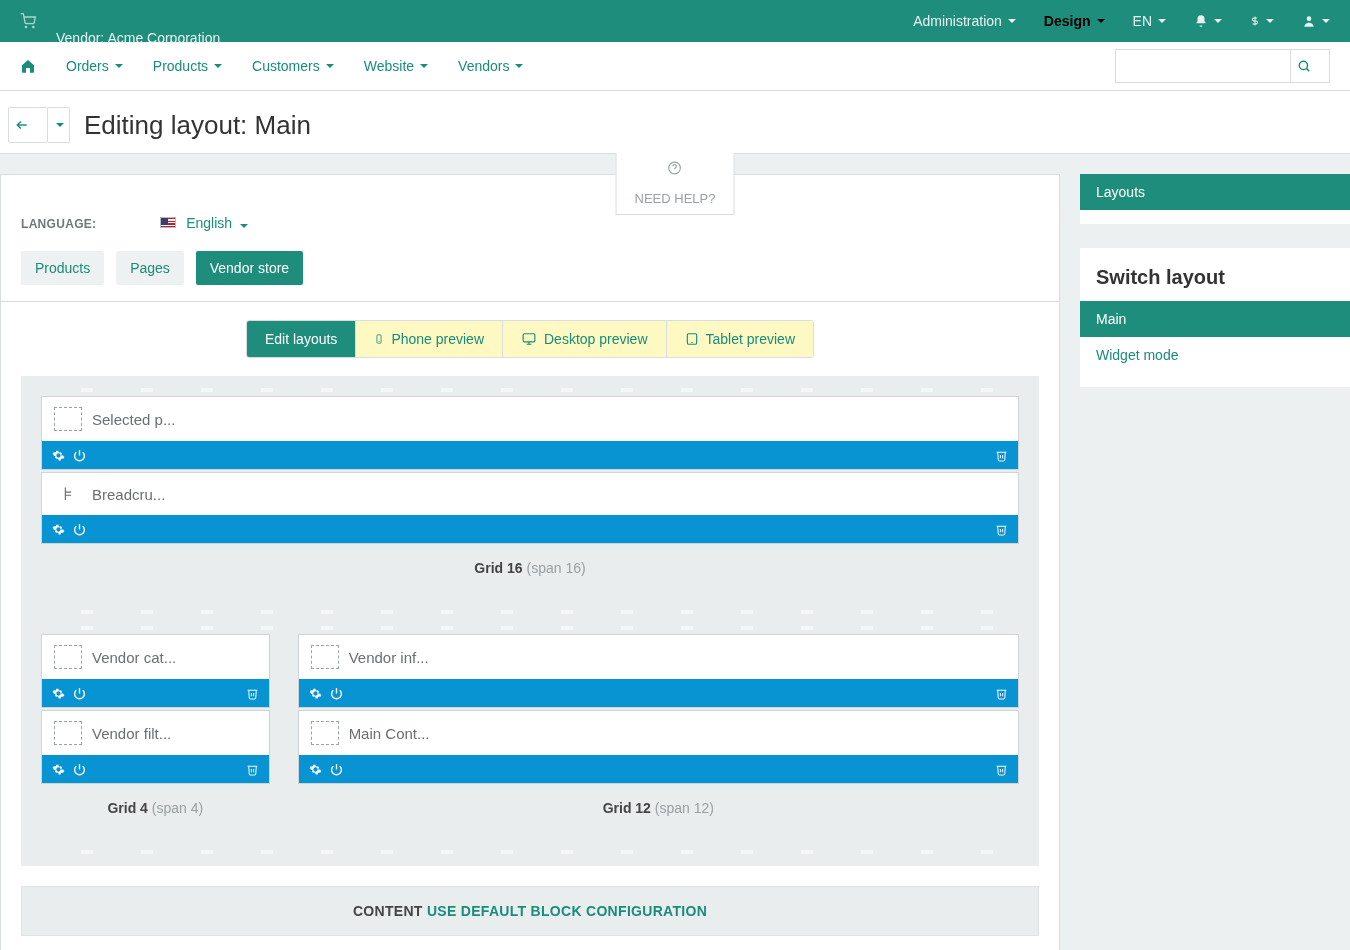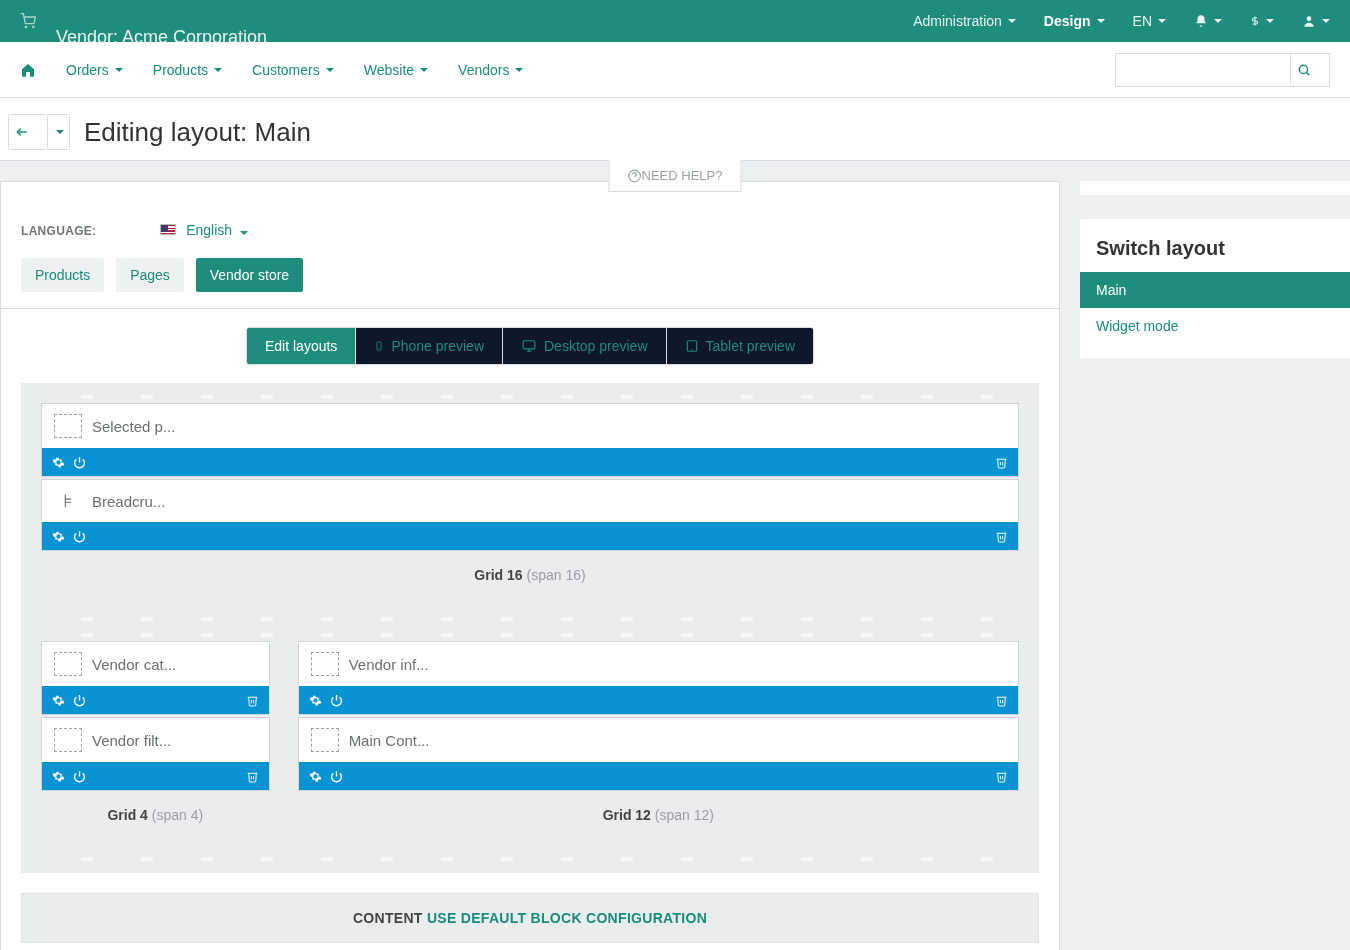--- a/index.html
+++ b/index.html
@@ -12,42 +12,42 @@
     --bg:#ecf0f1;
     --border:#d9dde0;
   }
   *{box-sizing:border-box;}
   body{margin:0;font-family:-apple-system,Helvetica,Arial,sans-serif;font-size:14px;color:var(--text);background:#fff;}
   
   
   .topbar{background:var(--teal);color:#e8f3f1;height:42px;display:flex;align-items:center;padding:0 20px;}
   .topbar-left{display:flex;align-items:center;gap:20px;}
   .cart-icon{opacity:.7;}
-  .vendor-label{font-size:18px;margin-top:33px;}
+  .vendor-label{font-size:14px;margin-top:33px;}
   .topbar-right{margin-left:auto;display:flex;align-items:center;gap:28px;}
   .topmenu{display:flex;align-items:center;gap:4px;cursor:pointer;}
   .caret{width:0;height:0;border-left:4px solid transparent;border-right:4px solid transparent;border-top:4px solid currentColor;display:inline-block;margin-left:2px;}
-  .active-top{font-weight:600;color:#ffffff;}
-  
-  
-  .mainnav{height:56px;border-bottom:1px solid var(--border);display:flex;align-items:center;padding:0 20px;background:#fff;}
+  .active-top{font-weight:600;color:#000000;}
+  
+  
+  .mainnav{height:49px;border-bottom:1px solid var(--border);display:flex;align-items:center;padding:0 20px;background:#fff;}
   .mainnav a{color:var(--link);text-decoration:none;margin-right:30px;display:flex;align-items:center;gap:4px;}
   .mainnav .search{margin-left:auto;display:flex;}
   .search input{height:34px;width:175px;border:1px solid var(--border);border-right:none;padding:0 8px;outline:none;}
   .search button{height:34px;width:40px;border:1px solid var(--border);background:#fff;color:var(--link);cursor:pointer;}
   
   
   .titlebar{padding:16px 20px 10px 8px;border-bottom:1px solid var(--border);display:flex;align-items:center;gap:14px;background:#fff;}
   .back-btn{border:1px solid var(--border);background:#fff;height:36px;width:40px;color:var(--link);font-size:16px;border-radius:2px;}
   .back-dd{border:1px solid var(--border);background:#fff;height:36px;width:22px;color:var(--link);border-left:none;border-radius:0 2px 2px 0;margin-left:-14px;display:flex;align-items:center;justify-content:center;}
   h1{margin:0;font-weight:400;font-size:26px;color:#333;}
   
   
   .workspace{background:var(--bg);display:flex;gap:20px;padding:0;min-height:900px;position:relative;}
-  .need-help{position:absolute;top:-1px;left:50%;transform:translateX(-50%);background:#fff;border:1px solid var(--border);border-top:none;padding:8px 18px;color:#9aa1a5;font-size:13px;display:flex;gap:0;align-items:flex-end;}
+  .need-help{position:absolute;top:-1px;left:50%;transform:translateX(-50%);background:#fff;border:1px solid var(--border);border-top:none;padding:8px 18px;color:#9aa1a5;font-size:13px;display:flex;gap:16px;align-items:center;flex-direction:column;}
   
   .main-col{flex:1;padding:20px 0 0 0;}
   .side-col{width:270px;padding:20px 0 0 0;}
   
   .panel{background:#fff;border:1px solid var(--border);}
   
   
   .lang-row{padding:40px 20px 20px 20px;}
   .lang-label{color:#6e7779;font-size:12px;letter-spacing:.3px;font-weight:600;margin-right:60px;}
   .lang-val{color:var(--link);}
@@ -55,21 +55,21 @@
   .flag::before{content:"";position:absolute;top:0;left:0;width:7px;height:7px;background:#3c3b6e;}
   
   
   .tabs{padding:0 20px 16px 20px;border-bottom:1px solid var(--border);}
   .tab{display:inline-block;padding:9px 14px;border-radius:2px;color:var(--link);background:#eef1f2;margin-right:8px;cursor:pointer;}
   .tab.active{background:var(--teal);color:#fff;}
   
   
   .preview-row{text-align:center;padding:18px 0;}
   .btn-group{display:inline-flex;border:1px solid var(--border);border-radius:3px;overflow:hidden;align-items:flex-end;}
-  .pbtn{padding:10px 18px;background:#0f172a;color:var(--link);border:none;border-right:1px solid var(--border);cursor:pointer;display:flex;align-items:center;gap:7px;font-size:14px;}
+  .pbtn{padding:10px 18px;background:#fef9c3;color:var(--link);border:none;border-right:1px solid var(--border);cursor:pointer;display:flex;align-items:center;gap:7px;font-size:14px;}
   .pbtn:last-child{border-right:none;}
   .pbtn.active{background:var(--teal);color:#fff;}
   
   
   .canvas{margin:0 20px 20px 20px;background:#e9edee;padding:12px;}
   .stripes{background:repeating-linear-gradient(90deg,#e9edee 0 48px,#f4f6f7 48px 60px);padding:4px;}
   .stripes-inner{display:flex;gap:20px;}
   .grid-area{background:#e9edee;padding:4px;}
   .block{border:1px solid #cfd4d6;background:#fff;margin-bottom:2px;}
   .block-head{display:flex;align-items:center;padding:10px 12px;gap:10px;color:#6a6f71;font-size:15px;border-radius:16px;}
@@ -407,20 +407,21 @@
 
       <div class="content-footer">
         <span>CONTENT</span>
         <span class="cfg">USE DEFAULT BLOCK CONFIGURATION</span>
       </div>
     </div>
   </div>
 
   <div class="side-col">
     <div class="side-panel">
+      <div class="side-head">Layouts</div>
       <div class="side-gap"></div>
     </div>
     <div class="side-panel">
       <div class="side-title">Switch layout</div>
       <div class="side-item active">Main</div>
       <div class="side-item link">Widget mode</div>
       <div class="side-gap"></div>
     </div>
   </div>
 </div>

